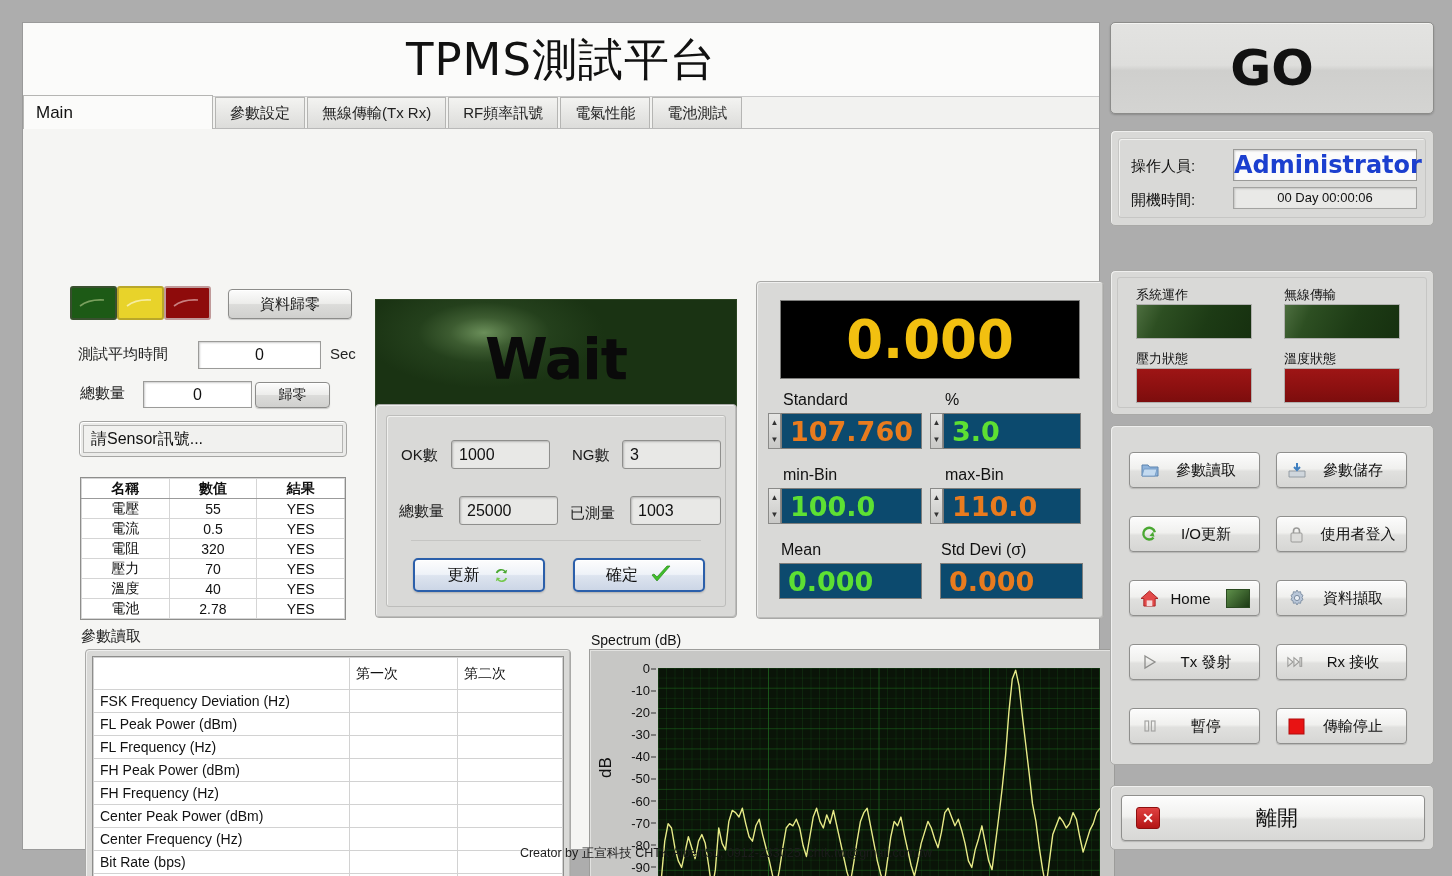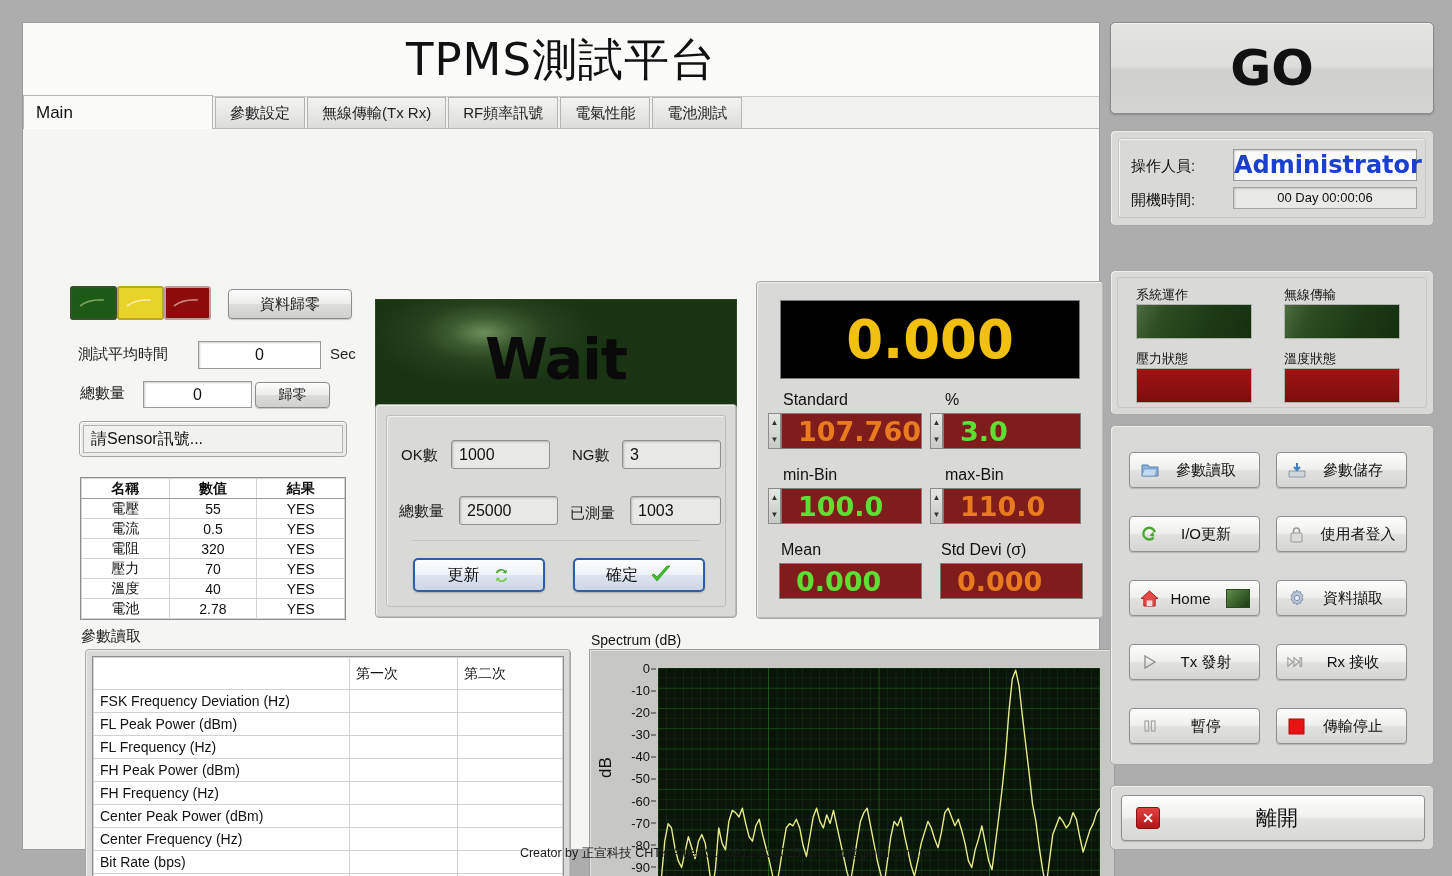--- a/index.html
+++ b/index.html
@@ -179,23 +179,23 @@
   .bigdisp {
     position:absolute; left:757px; top:171px; width:300px; height:79px;
     background:#000; border:1px solid #7d7d7b;
     box-shadow: inset 1px 1px 2px rgba(0,0,0,.5);
     display:flex; align-items:center; justify-content:center;
   }
   .bigdisp span { font-size:53px; color:#f2c010; font-weight:bold;
     font-family:"DejaVu Sans","Liberation Sans",sans-serif; }
   .nlabel { position:absolute; font-size:16px; color:#111; }
   .nfield {
-    position:absolute; height:36px; background:#7f1d1d;
+    position:absolute; height:36px; background:#0c4a6e;
     border:1px solid #7d7d7b;
-    display:flex; align-items:center; padding-left:16px;
+    display:flex; align-items:center; padding-left:8px;
   }
   .nfield span { font-size:27px; font-weight:bold;
     font-family:"DejaVu Sans","Liberation Sans",sans-serif; }
   .spin {
     position:absolute; width:13px; height:36px;
     background:linear-gradient(#e6e6e4,#c9c9c7);
     border:1px solid #8a8a88;
     display:flex; flex-direction:column; align-items:center; justify-content:space-around;
   }
   .spin i { font-style:normal; font-size:8px; line-height:8px; color:#333; }

